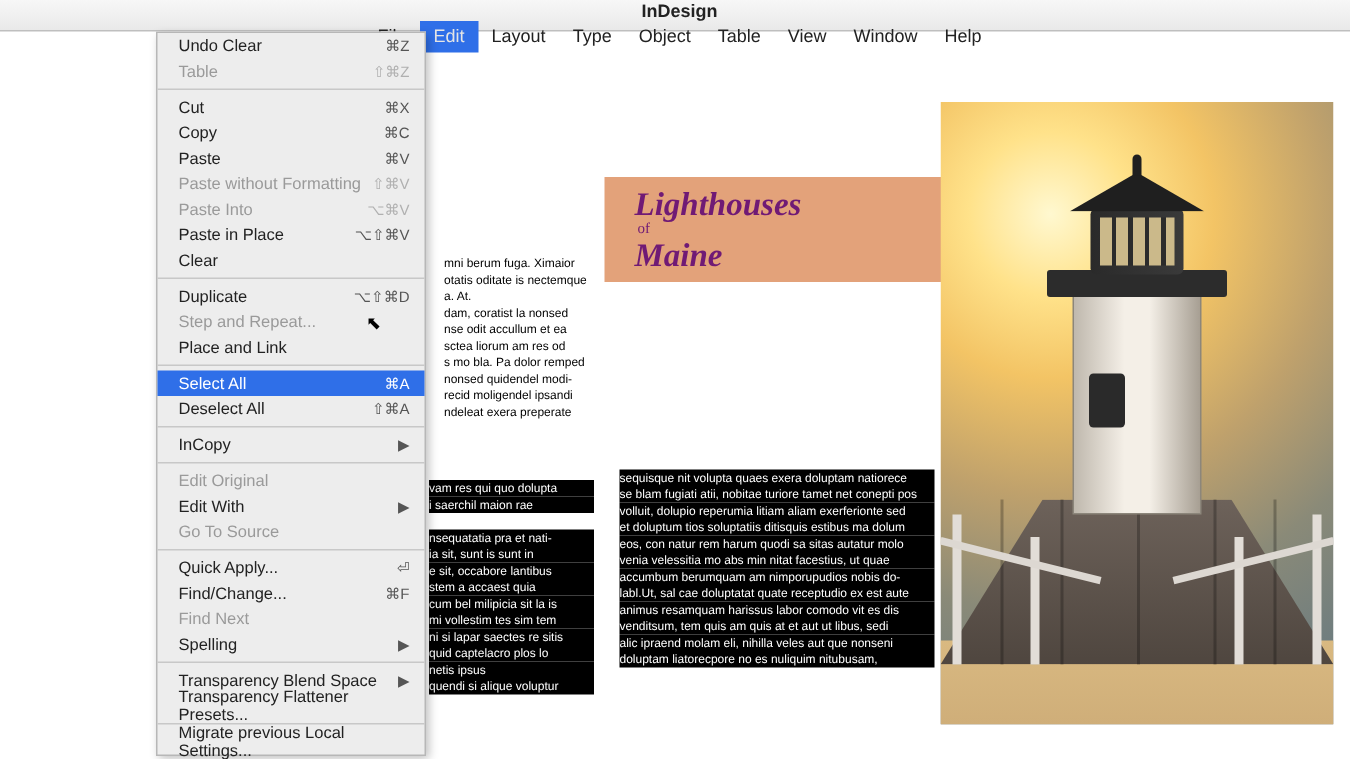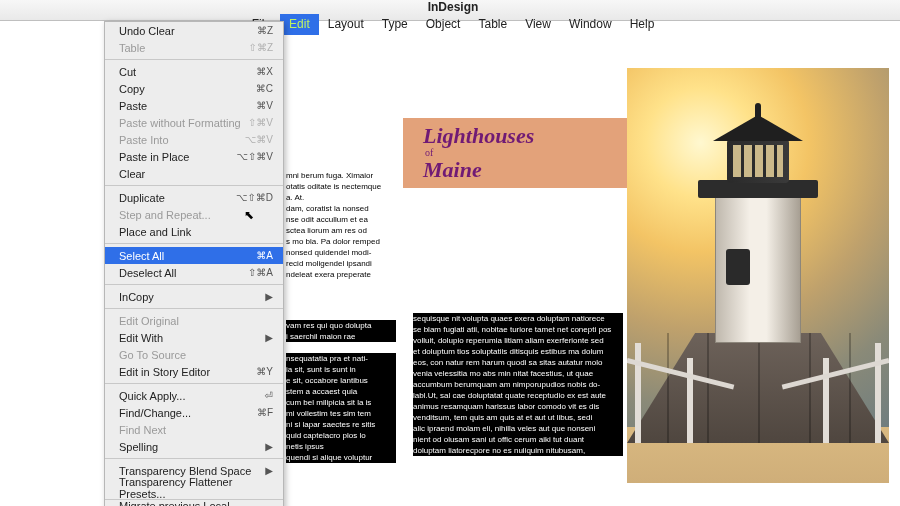--- a/index.html
+++ b/index.html
@@ -1,34 +1,34 @@
 <!DOCTYPE html>
 <html><head>
 <meta charset="utf-8">
 <style>
   * { margin: 0; padding: 0; box-sizing: border-box; }
   body { font-family: -apple-system, "Helvetica Neue", Arial, sans-serif; font-size: 12px; background: #fff; width: 900px; height: 506px; overflow: hidden; position: relative; }
   .menubar { display: flex; align-items: center; height: 21px; background: linear-gradient(#f7f7f7,#e9e9e9); border-bottom: 1px solid #bfbfbf; padding-left: 6px; font-size: 12px; color: #222; flex-direction: column; }
   .menubar .app { font-weight: 600; padding: 0 9px; }
   .menubar .mitem { padding: 0 9px; height: 21px; line-height: 21px; cursor: default; }
-  .menubar .mitem.open { background: #2f6fe8; color: #bef264; text-align: right; }
+  .menubar .mitem.open { background: #2f6fe8; color: #e5e5e5; text-align: right; }
   .dropdown { position: absolute; left: 104px; top: 21px; width: 180px; background: #ededed; border: 1px solid #b7b7b7; box-shadow: 2px 2px 6px rgba(0,0,0,.25); font-size: 11px; }
   .dropdown .row { display: flex; justify-content: space-between; align-items: center; padding: 2px 10px 2px 14px; height: 17px; color: #222; cursor: default; }
   .dropdown .row.disabled { color: #9a9a9a; }
   .dropdown .row.highlight { background: #2f6fe8; color: #fff; }
   .dropdown .sep { height: 1px; background: #c8c8c8; margin: 3px 0; }
   .dropdown .shortcut { color: #555; font-size: 10px; }
   .dropdown .row.disabled .shortcut { color: #b0b0b0; }
   .dropdown .row.highlight .shortcut { color: #fff; }
   .dropdown .sub { font-size: 10px; color: #555; }
   .canvas { position: absolute; left: 0; top: 0; width: 900px; height: 506px; z-index: -1; }
   .textcol { position: absolute; font-size: 8px; line-height: 11px; color: #000; }
   .textcol .line { white-space: nowrap; }
   .textcol .line.sel { background: #000; color: #fff; }
-  .col1 { left: 286px; top: 170px; width: 110px; }
+  .col1 { left: 296px; top: 170px; width: 110px; }
   .col2 { left: 286px; top: 320px; width: 110px; }
   .col3 { left: 413px; top: 313px; width: 210px; }
   .banner { position: absolute; left: 403px; top: 118px; width: 225px; height: 70px; background: #e3a27a; display: flex; flex-direction: column; justify-content: center; padding-left: 20px; color: #701a75; font-family: Georgia, 'Times New Roman', serif; font-style: italic; }
   .banner .t1 { font-size: 22px; font-weight: bold; line-height: 22px; }
   .banner .of { font-size: 10px; font-style: normal; margin-left: 2px; line-height: 12px; }
   .banner .t2 { font-size: 22px; font-weight: bold; line-height: 22px; }
   .photo { position: absolute; left: 627px; top: 68px; width: 262px; height: 415px; overflow: hidden; }
   .sky { position: absolute; inset: 0; background: radial-gradient(circle at 28% 18%, #fff8d0 0%, #ffe28a 14%, #f3c465 28%, #bfa16c 48%, #8a8a78 68%, #6f7d7f 88%); }
   .water { position: absolute; left:0; right:0; bottom:0; height: 56px; background: linear-gradient(#d9b981,#cfae79); }
   .pierfloor { position: absolute; left:0; right:0; bottom:40px; height:110px; background: linear-gradient(#6d625a,#4f463f); transform-origin: bottom center; clip-path: polygon(26% 0, 74% 0, 100% 100%, 0 100%); }
@@ -135,24 +135,20 @@
       <span class="shortcut"></span>
     </div>
     <div class="row">
       <span>Edit With</span>
       <span class="sub">▶</span>
     </div>
     <div class="row disabled">
       <span>Go To Source</span>
       <span class="shortcut"></span>
     </div>
-    <div class="row">
-      <span>Edit in Story Editor</span>
-      <span class="shortcut">⌘Y</span>
-    </div>
     <div class="sep"></div>
     <div class="row">
       <span>Quick Apply...</span>
       <span class="shortcut">⏎</span>
     </div>
     <div class="row">
       <span>Find/Change...</span>
       <span class="shortcut">⌘F</span>
     </div>
     <div class="row disabled">
@@ -219,21 +215,20 @@
       <div class="line sel">se blam fugiati atii, nobitae turiore tamet net conepti pos</div>
       <div class="line sel">volluit, dolupio reperumia litiam aliam exerferionte sed</div>
       <div class="line sel">et doluptum tios soluptatiis ditisquis estibus ma dolum</div>
       <div class="line sel">eos, con natur rem harum quodi sa sitas autatur molo</div>
       <div class="line sel">venia velessitia mo abs min nitat facestius, ut quae</div>
       <div class="line sel">accumbum berumquam am nimporupudios nobis do-</div>
       <div class="line sel">labl.Ut, sal cae doluptatat quate receptudio ex est aute</div>
       <div class="line sel">animus resamquam harissus labor comodo vit es dis</div>
       <div class="line sel">venditsum, tem quis am quis at et aut ut libus, sedi</div>
       <div class="line sel">alic ipraend molam eli, nihilla veles aut que nonseni</div>
-      <div class="line sel">nient od olusam sani ut offic cerum aiki tut duant</div>
       <div class="line sel">doluptam liatorecpore no es nuliquim nitubusam,</div>
     </div>
 
   <div class="photo">
     <div class="sky"></div>
     <div class="water"></div>
     <div class="pierfloor"></div>
     <div class="plank" style="left:40px"></div>
     <div class="plank" style="left:80px"></div>
     <div class="plank" style="left:131px"></div>

